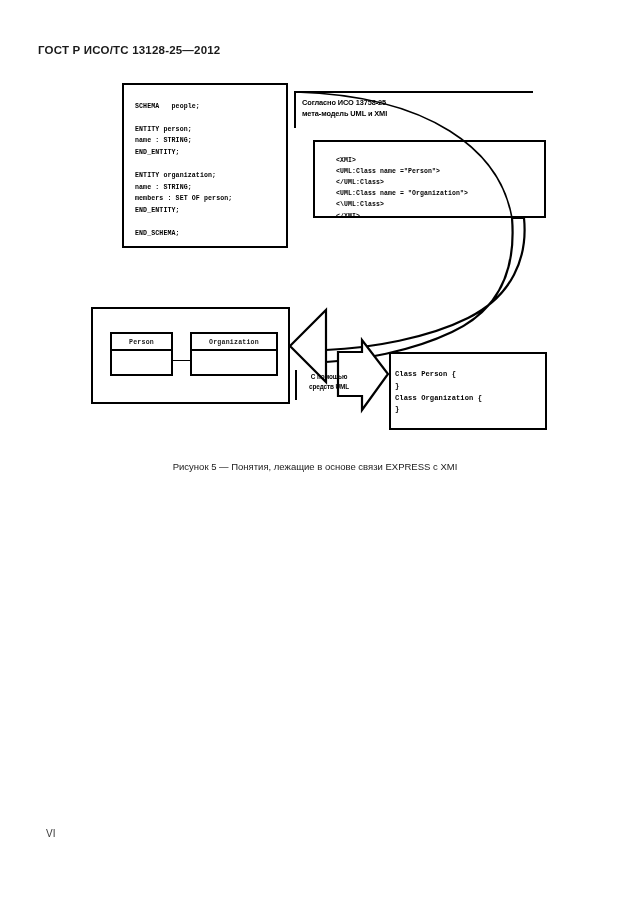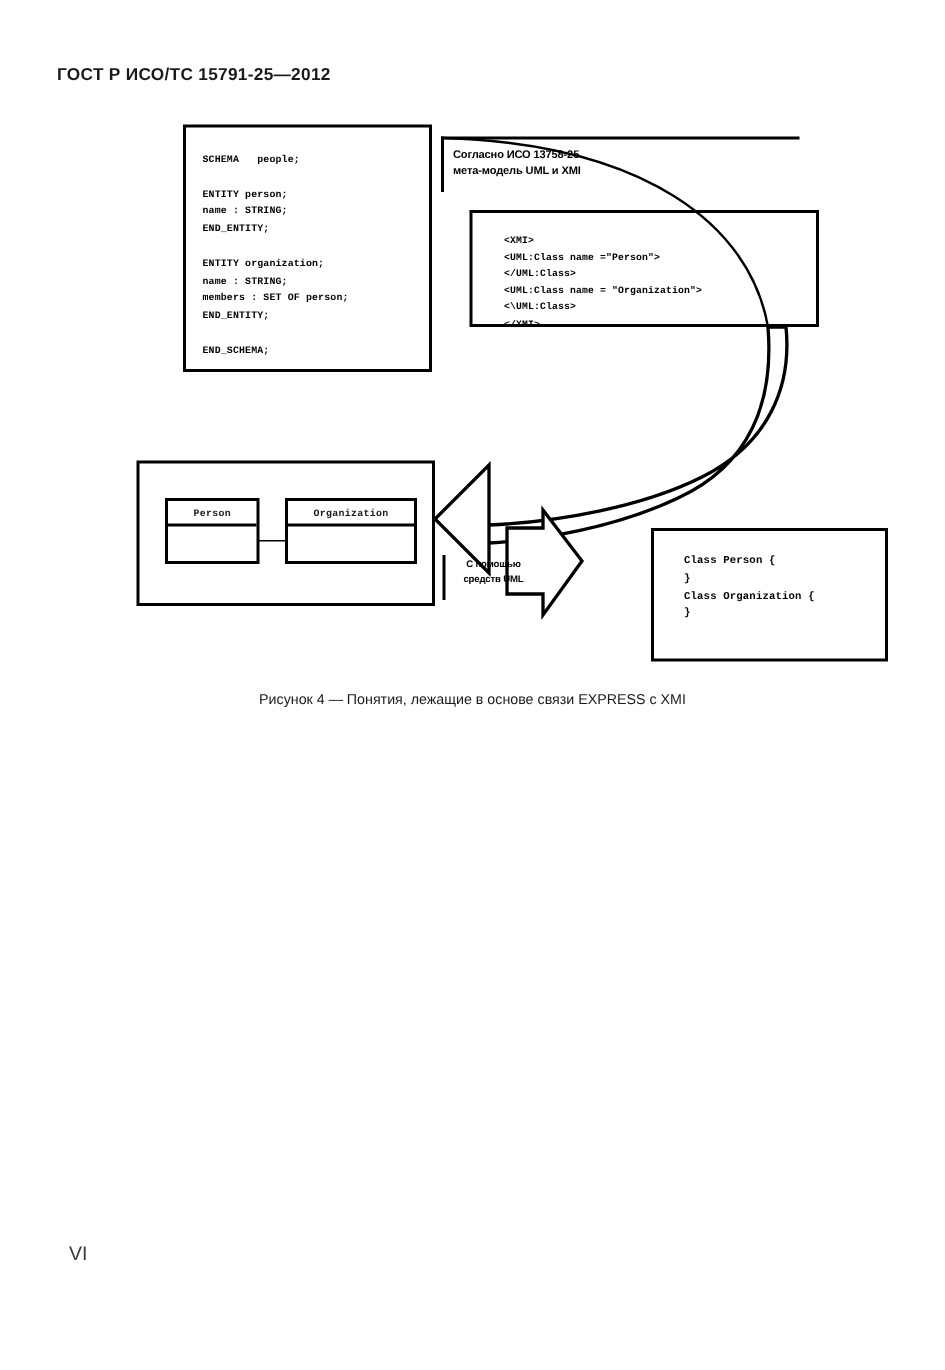--- a/index.html
+++ b/index.html
@@ -162,23 +162,22 @@
     width: 19px;
     height: 0;
     border-top: 1.5px solid #000;
   }
 
   
   .java-box {
     left: 389px;
     top: 352px;
     width: 158px;
-    height: 89px;
-    padding: 8px 0 0 20px;
-    margin-left: 45px;
+    height: 78px;
+    padding: 8px 0 0 4px;
   }
   .java-box .code-mono {
     font-size: 7.1px;
     line-height: 11.8px;
   }
 
   
   .tool-label {
     position: absolute;
     left: 298px;
@@ -202,30 +201,30 @@
     text-align: center;
     font-size: 9.5px;
     color: #1a1a1a;
   }
 
   
   .folio {
     position: absolute;
     left: 46px;
     top: 828px;
-    font-size: 13px;
+    font-size: 10px;
     color: #3a3a3a;
   }
 </style>
 </head>
 <body>
 
 <div class="page">
 
-  <div class="doc-header">ГОСТ Р ИСО/ТС 15791-25—2012</div>
+  <div class="doc-header">ГОСТ Р ИСО/ТС 13128-25—2012</div>
 
   <div class="figure">
 
     <svg class="fig-svg" width="630" height="500" viewBox="0 0 630 500">
 
       <path d="M 296 92 C 430 96 500 150 512 218" fill="none" stroke="#000000" stroke-width="1.6"></path>
 
       <path d="M 512 218
                C 516 268 500 310 452 332
                C 410 352 360 360 326 362
@@ -298,17 +297,17 @@
       <div>средств UML</div>
     </div>
 
     <div class="abox java-box">
       <pre class="code-mono">Class Person {
 }
 Class Organization {
 }</pre>
     </div>
 
-    <div class="fig-caption">Рисунок 4 — Понятия, лежащие в основе связи EXPRESS с XMI</div>
+    <div class="fig-caption">Рисунок 5 — Понятия, лежащие в основе связи EXPRESS с XMI</div>
   </div>
 
   <div class="folio">VI</div>
 </div>
 
 </body></html>

